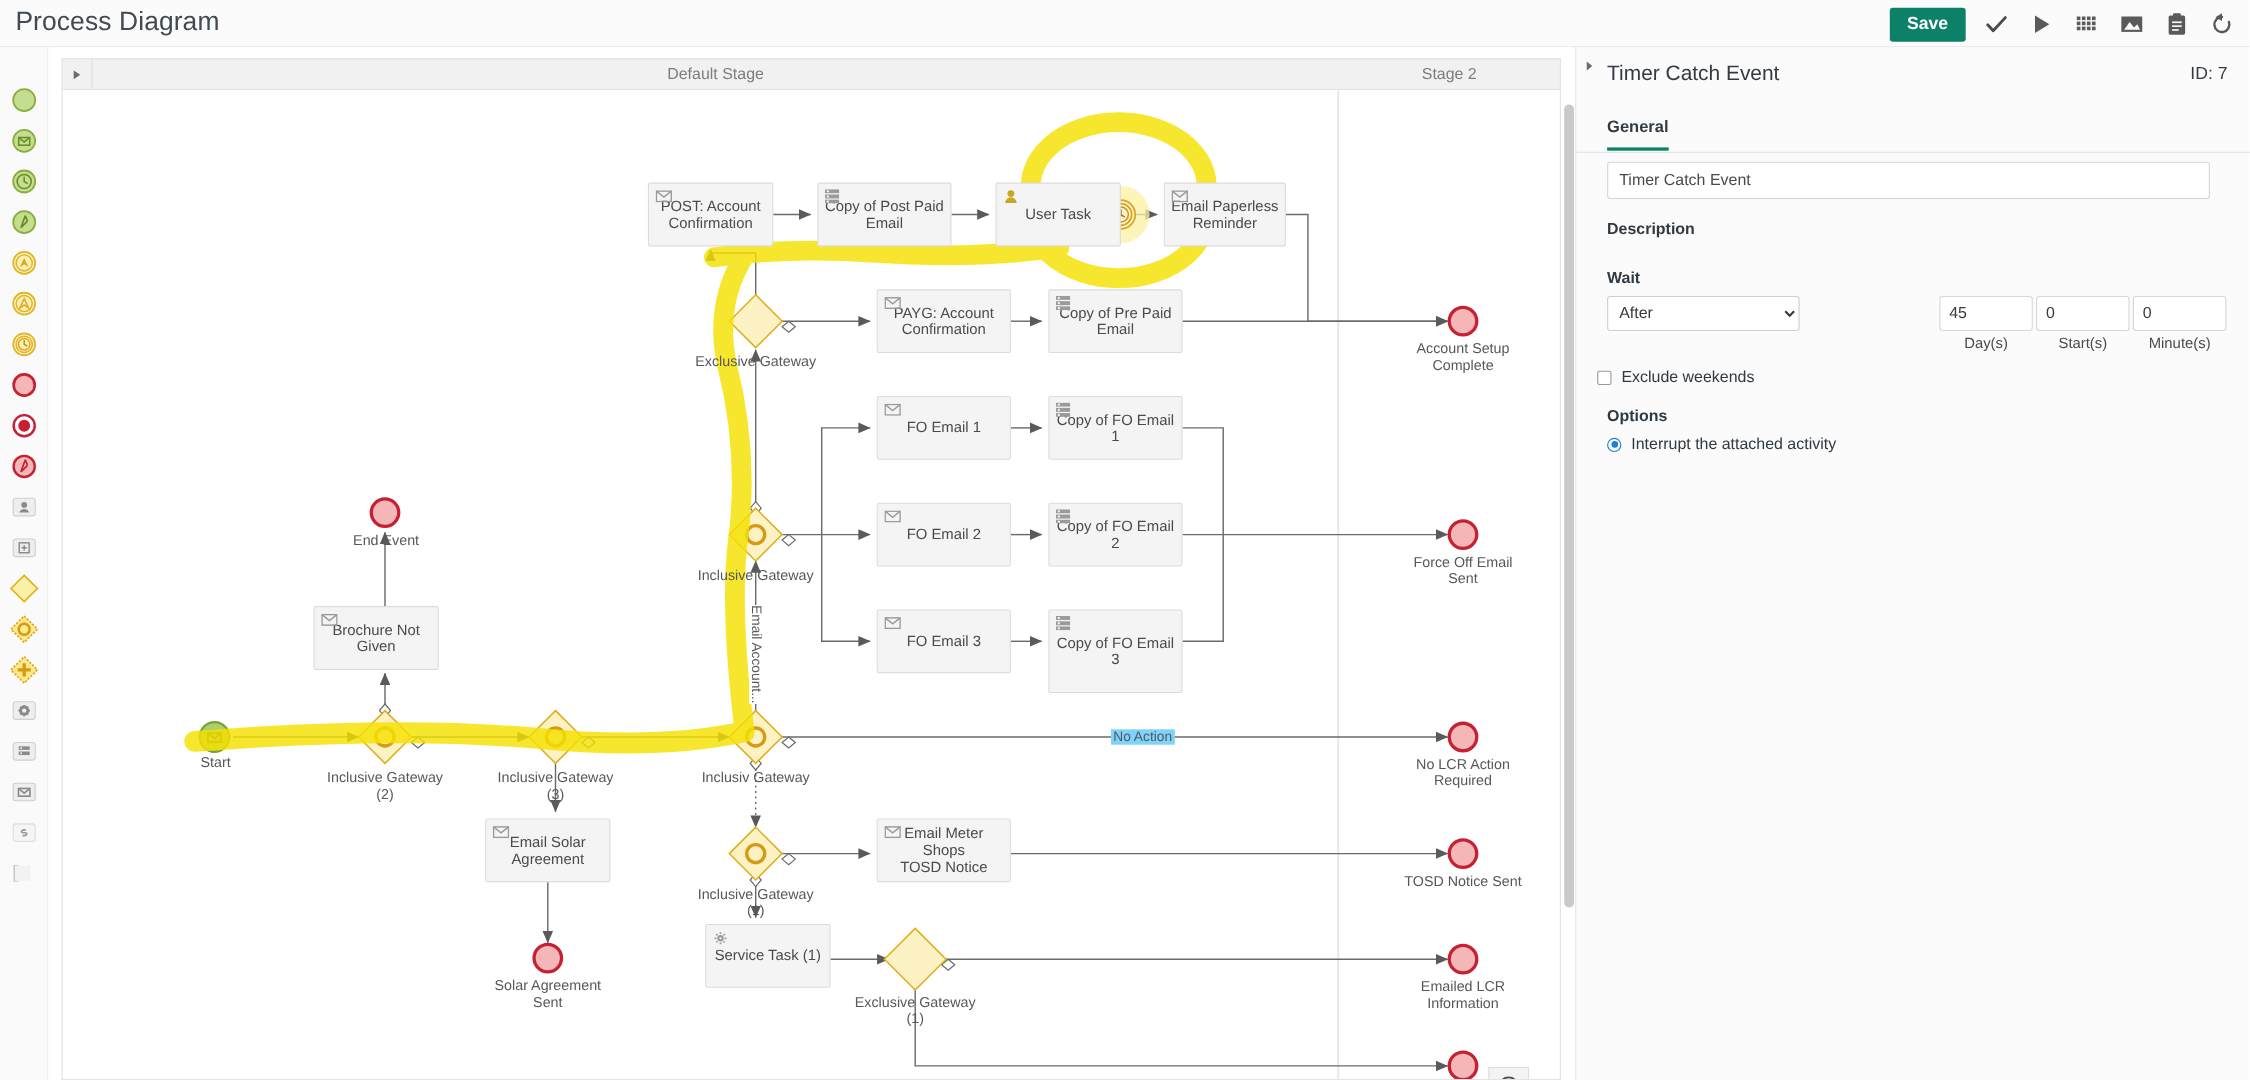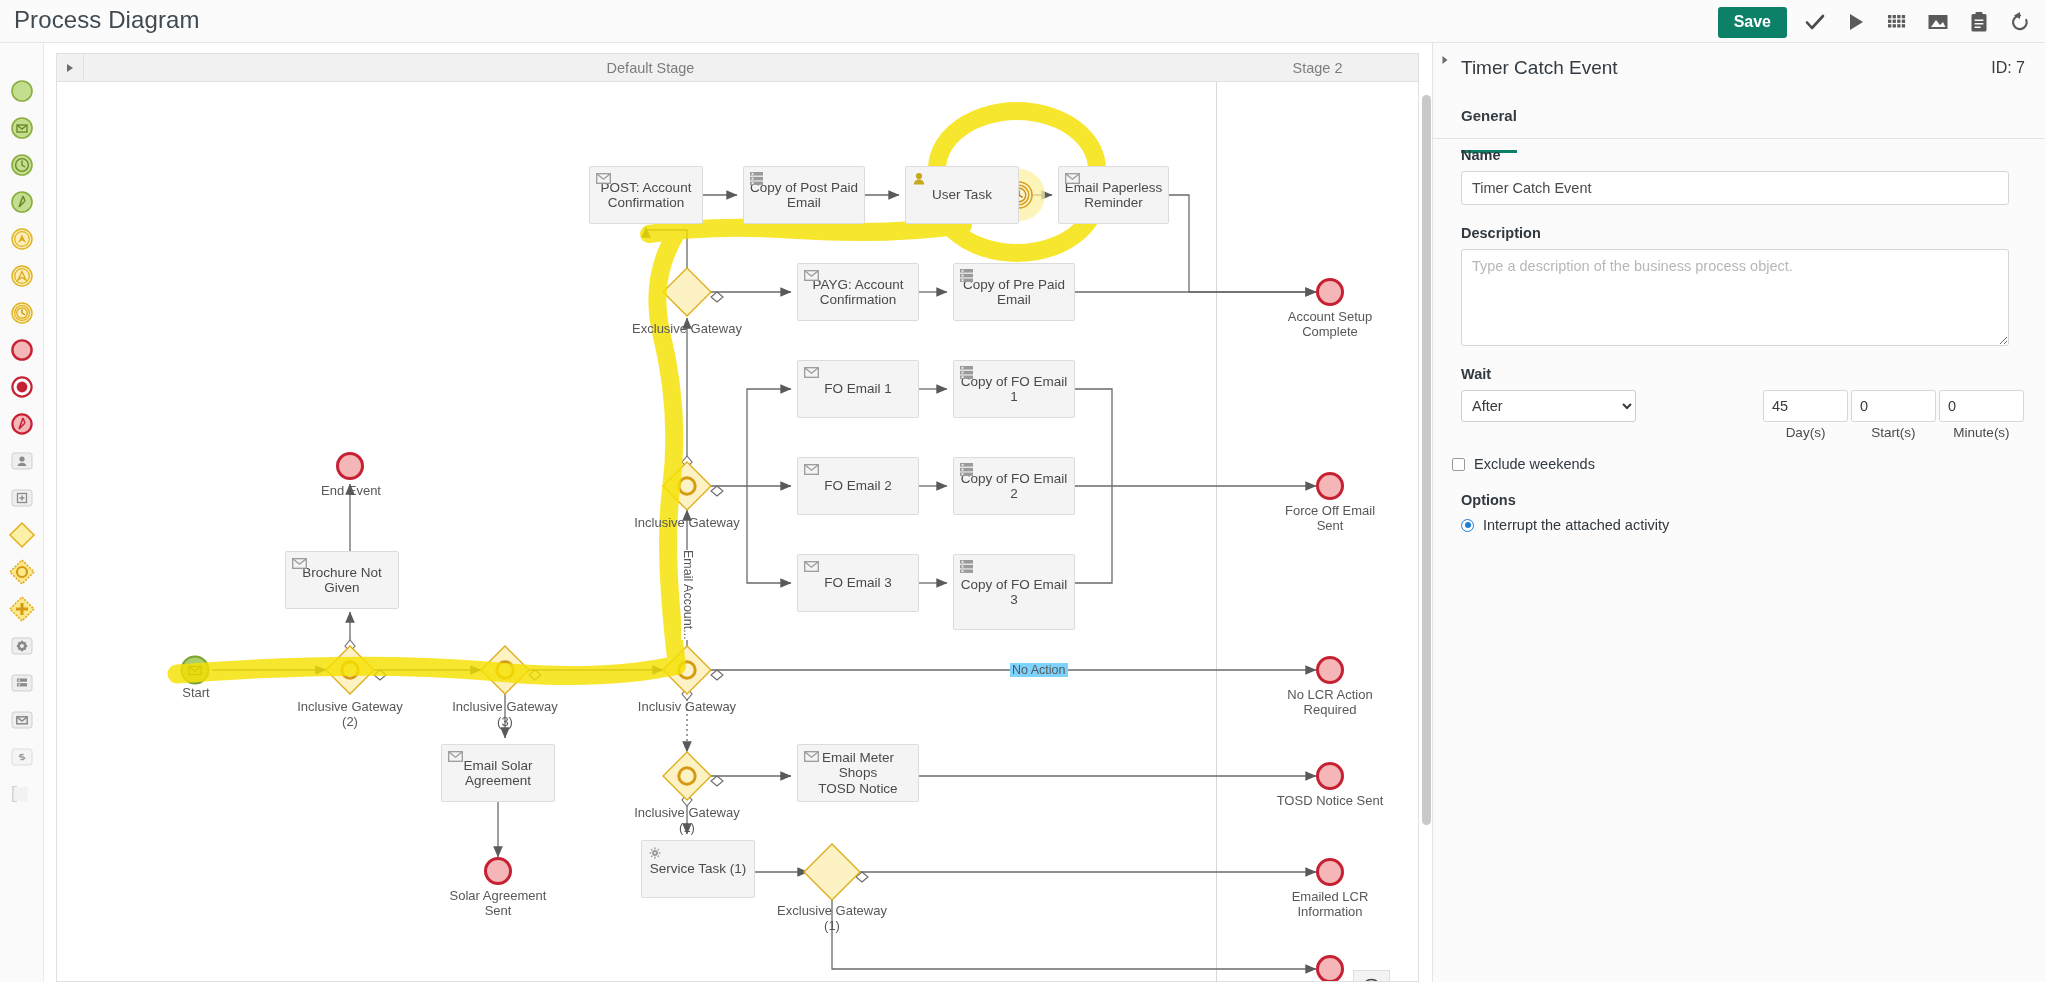--- a/index.html
+++ b/index.html
@@ -144,21 +144,21 @@
     position: absolute; right: 20px; top: 16px;
     font-size: 16px; color: #333b42;
   }
   .rp-tabs {
     position: absolute; left: 0; top: 64px; width: 613px; height: 32px;
     border-bottom: 1px solid #e4e4e4;
   }
   .rp-tab {
     position: absolute; left: 28px; top: 0;
     font-size: 15px; font-weight: 700; color: #333b42;
-    padding-bottom: 26px; border-bottom: 3px solid #0d8168;
+    padding-bottom: 10px; border-bottom: 3px solid #0d8168;
     cursor: pointer;
   }
   .rp-body { position: absolute; left: 0; top: 104px; width: 613px; }
   .fld-label {
     font-size: 14.5px; color: #303840; font-weight: 700;
     margin: 0 0 8px 28px;
   }
   .txt-input {
     display: block; margin: 0 0 0 28px; width: 548px; height: 34px;
     border: 1px solid #d6d6d6; border-radius: 3px; background: #fff;
@@ -804,27 +804,25 @@
       </svg>
   </div>
   <div class="rp-title">Timer Catch Event</div>
   <div class="rp-id">ID: 7</div>
 
   <div class="rp-tabs">
     <div class="rp-tab">General</div>
   </div>
 
   <div class="rp-body">
-    <div class="fld-label">Name</div>
     <input class="txt-input" type="text" value="Timer Catch Event" style="">
 
     <div class="spacer-20"></div>
 
     <div class="fld-label">Description</div>
-    <textarea class="txt-area" placeholder="Type a description of the business process object." style=""></textarea>
 
     <div class="spacer-20"></div>
 
     <div class="fld-label">Wait</div>
     <div class="wait-row">
       <select class="sel-wait">
         <option>After</option>
       </select>
       <input class="num-in" type="text" style="left: 330px;" value="45">
       <div class="num-lbl" style="left:330px;">Day(s)</div>

